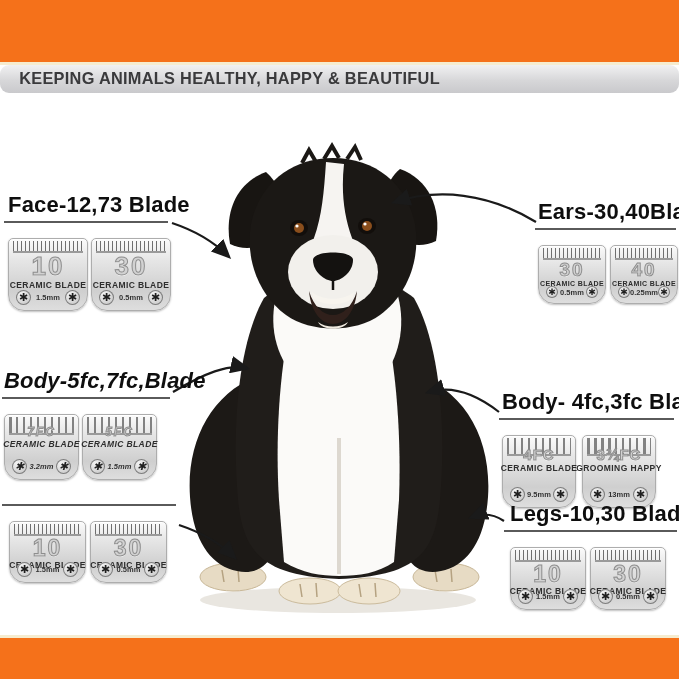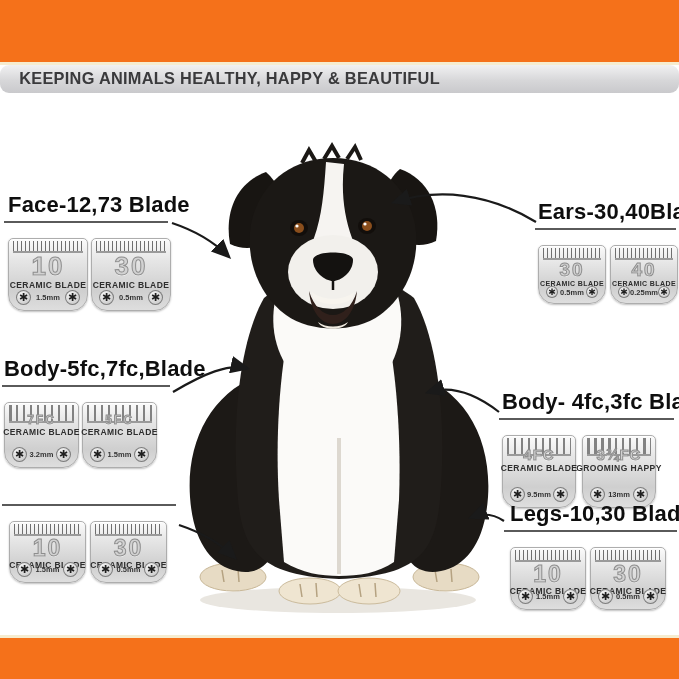--- a/index.html
+++ b/index.html
@@ -69,21 +69,21 @@
   
   .g-face  .blade{width:78px;height:71px;margin-right:3px;}  .g-face  .num{font-size:26px;}
   .g-ears  .blade{width:66px;height:57px;margin-right:4px;}  .g-ears  .num{font-size:19px;} .g-ears .type{font-size:7px;} .g-ears .screw{width:12px;height:12px;font-size:9px;line-height:12px;}
   .g-bodyl .blade{width:73px;height:64px;margin-right:3px;}  .g-bodyl .num{font-size:12px;margin-top:-9px;}
   .g-bodyr .blade{width:72px;height:71px;margin-right:6px;}  .g-bodyr .num{font-size:15px;margin-top:-9px;letter-spacing:1px;}
   .g-nail  .blade{width:75px;height:60px;margin-right:4px;}  .g-nail  .num{font-size:23px;}
   .g-legs  .blade{width:74px;height:61px;margin-right:4px;}  .g-legs  .num{font-size:23px;}
 
   #g-face{left:8px;top:192px;}   #g-face .underline{width:164px;margin-left:-4px;}
   #g-ears{left:538px;top:199px;} #g-ears .underline{width:141px;margin-left:-3px;}
-  #g-bodyl{left:4px;top:356px;}  #g-bodyl .underline{width:168px;margin-left:-2px;}
+  #g-bodyl{left:4px;top:368px;font-style:italic;}  #g-bodyl .underline{width:168px;margin-left:-2px;}
   #g-bodyr{left:502px;top:389px;}#g-bodyr .underline{width:175px;margin-left:-3px;}
   #g-nail{left:9px;top:501px;}   #g-nail .underline{width:174px;margin-left:-7px;}
   #g-legs{left:510px;top:501px;} #g-legs .underline{width:173px;margin-left:-6px;}
 
   
   #arrows,#dog{position:absolute;left:0;top:0;pointer-events:none;}
 </style>
 </head>
 <body>
 

